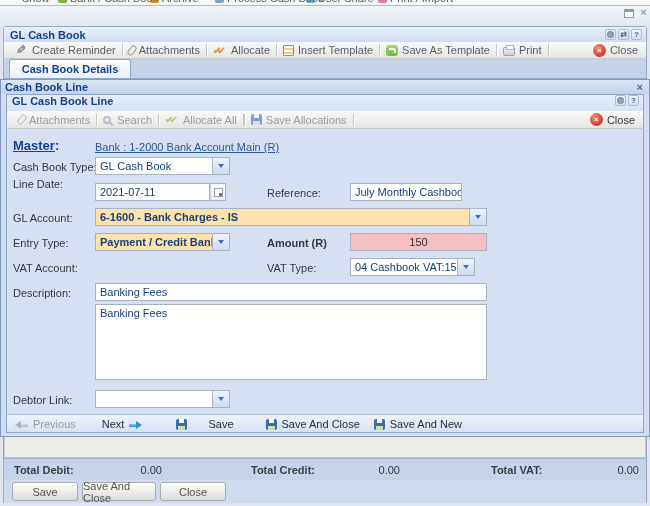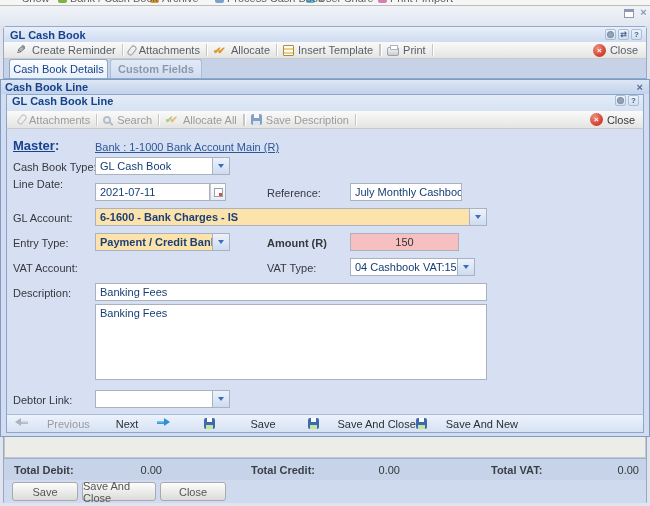--- a/index.html
+++ b/index.html
@@ -27,21 +27,21 @@
   .tool-gear{width:5px;height:5px;border-radius:50%;background:#93a1b5;box-shadow:0 0 0 1px #7e8da3}
 
   .win-toolbar{left:4px;top:42px;width:642px;height:17px;background:linear-gradient(#fafafa,#e4e5e3);border-bottom:1px solid #c9c9c9;display:flex;align-items:center;padding:8px 6px;color:#585f68}
   .tb-item{display:flex;align-items:center;gap:4px;padding:0 6px;white-space:nowrap}
   .sep{width:1px;height:12px;background:#c6c6c6;box-shadow:1px 0 0 #fff}
   .tb-close{margin-left:auto;display:flex;align-items:center;gap:4px;padding-right:2px}
 
   
   .tabstrip{left:4px;top:59px;width:642px;height:20px;background:#c6d2e8;border-bottom:1px solid #8ca8cc;display:flex;align-items:flex-end;padding-left:5px;gap:2px}
   .tab{height:19px;display:flex;align-items:center;justify-content:center;border:1px solid #8ca8cc;border-bottom:none;border-radius:3px 3px 0 0}
-  .tab.active{width:99px;background:linear-gradient(#fcfdfe,#e9f0fa);color:#15428b;font-weight:normal}
+  .tab.active{width:122px;background:linear-gradient(#fcfdfe,#e9f0fa);color:#15428b;font-weight:bold}
   .tab.inactive{width:92px;background:linear-gradient(#e2eaf6,#d0dcef);border-color:#aabdd9;color:#8c99ad;font-weight:bold}
 
   
   .dlg-frame{left:0;top:79px;width:650px;height:358px;border:1px solid #7f9bc0;background:#d3dcf0}
   .dlg-title{left:1px;top:80px;width:648px;height:14px;background:linear-gradient(#dce6f5,#c3d2ea);display:flex;align-items:center;padding:0 4px}
   .dlg-title .t{font-weight:bold;color:#15428b}
   .dlg-x{margin-left:auto;color:#4f6d9a;font-weight:bold;font-size:11px;line-height:11px;padding-right:2px}
 
   .panel-hdr{left:6px;top:94px;width:638px;height:29px;border:1px solid #8aa6c9;border-bottom:none;background:linear-gradient(#e3ecf8,#cddbef);display:flex;align-items:flex-start;padding-left:5px}
   .panel-hdr .t{font-weight:bold;color:#15428b}
@@ -64,21 +64,21 @@
   .ibox.pink{background:#f7c0c0;text-align:center;color:#333}
   .trigger{width:17px;background:linear-gradient(#ecf2fb,#cddcf2);border:1px solid #abb2bf;border-left:none;display:flex;align-items:center;justify-content:center}
   .tri{width:0;height:0;border-left:3px solid transparent;border-right:3px solid transparent;border-top:4px solid #3f6cb5}
   .cal-btn{width:16px;background:linear-gradient(#fff,#e7ecf4);border:1px solid #abb2bf;border-left:1px solid #c6ccd6;display:flex;align-items:center;justify-content:center}
   .ic-cal{width:9px;height:9px;border:1px solid #97a0ad;background:#fff;position:relative}
   .ic-cal::after{content:"";position:absolute;right:0;bottom:0;width:3px;height:3px;background:#d2543c}
   .tarea{position:absolute;background:#fff;border:1px solid #abb2bf;padding:2px 4px;color:#173e74}
 
   
   .navbar{left:6px;top:414px;width:638px;height:19px;border:1px solid #8aa6c9;border-top:1px solid #a9bcd8;background:linear-gradient(#ecf3fc,#d6e1f3);display:flex;align-items:center;color:#2c2f33}
-  .nav-item{display:flex;align-items:flex-start;gap:19px;white-space:nowrap}
+  .nav-item{display:flex;align-items:flex-end;gap:5px;white-space:nowrap}
   .arr{position:relative;width:13px;height:9px;display:inline-block}
   .arr .tail{position:absolute;top:3px;width:7px;height:3px}
   .arr .head{position:absolute;top:0;width:0;height:0;border-top:4.5px solid transparent;border-bottom:4.5px solid transparent}
   .arr-r .tail{left:0;background:linear-gradient(#86c8f2,#2e8fd4)}
   .arr-r .head{left:7px;border-left:6px solid #2e8fd4}
   .arr-l .tail{left:6px;background:linear-gradient(#d6dde4,#aab4bf)}
   .arr-l .head{left:0;border-right:6px solid #aab4bf}
 
   
   .gray-area{left:4px;top:437px;width:642px;height:21px;background:#ecece9;border:1px solid #c2c6cc;border-top:none}
@@ -160,35 +160,38 @@
     <span class="tb-item">
       <span class="ic ic-checks">✔✔</span>
       <span>Allocate</span>
     </span>
     <span class="sep"></span>
     <span class="tb-item">
       <span class="ic ic-tmpl"></span>
       <span>Insert Template</span>
     </span>
     <span class="sep"></span>
+    <span class="tb-item">
+      <span class="ic ic-savetmpl"></span>
+      <span>Save As Template</span>
+    </span>
     <span class="sep"></span>
     <span class="tb-item">
       <span class="ic ic-print"></span>
       <span>Print</span>
     </span>
     <span class="sep"></span>
     <span class="tb-close tb-item">
       <span class="ic ic-redx">×</span>
       <span>Close</span>
     </span>
   </div>
 
   <div class="abs tabstrip">
     <span class="tab active">Cash Book Details</span>
-    <span class="tab inactive">Custom Fields</span>
   </div>
 
   <div class="abs dlg-frame"></div>
   <div class="abs dlg-title">
     <span class="t">Cash Book Line</span>
     <span class="dlg-x">×</span>
   </div>
 
   <div class="abs panel-hdr">
     <span class="t">GL Cash Book Line</span>
@@ -212,33 +215,33 @@
     </span>
     <span class="sep"></span>
     <span class="tb-item dis">
       <span class="ic ic-checks"><span class="g">✔</span>✔</span>
       <span>Allocate All</span>
     </span>
     <span class="sep"></span>
     <span class="sep"></span>
     <span class="tb-item dis">
       <span class="ic ic-floppy"></span>
-      <span>Save Description</span>
+      <span>Save Allocations</span>
     </span>
     <span class="sep"></span>
     <span class="tb-close tb-item">
       <span class="ic ic-redx">×</span>
       <span>Close</span>
     </span>
   </div>
 
   <div class="abs form-bg"></div>
 
   <div class="abs master-lbl"><span class="u">Master</span><span>:</span></div>
-  <a class="abs master-link">Bank : 1-1000 Bank Account Main (R)</a>
+  <a class="abs master-link">Bank : 1-2000 Bank Account Main (R)</a>
 
   <span class="flabel" style="left:13px;top:161px">Cash Book Type:</span>
   <div class="field" style="left:95px;top:157px;width:135px">
     <span class="ibox">GL Cash Book</span>
     <span class="trigger">
         <span class="tri"></span>
       </span>
   </div>
 
   <span class="flabel" style="left:13px;top:178px">Line Date:</span>
@@ -262,21 +265,21 @@
   </div>
 
   <span class="flabel" style="left:13px;top:237px">Entry Type:</span>
   <div class="field" style="left:95px;top:233px;width:135px">
     <span class="ibox orange">Payment / Credit Bank</span>
     <span class="trigger">
         <span class="tri"></span>
       </span>
   </div>
   <span class="flabel" style="left:267px;top:237px;font-weight:bold">Amount (R)</span>
-  <div class="field" style="left:350px;top:233px;width:109px">
+  <div class="field" style="left:350px;top:233px;width:137px">
     <span class="ibox pink">150</span>
   </div>
 
   <span class="flabel" style="left:13px;top:262px">VAT Account:</span>
   <span class="flabel" style="left:267px;top:262px">VAT Type:</span>
   <div class="field" style="left:350px;top:258px;width:125px">
     <span class="ibox">04 Cashbook VAT:15</span>
     <span class="trigger">
         <span class="tri"></span>
       </span>
@@ -313,21 +316,21 @@
         </span>
     </span>
     <span class="nav-item" style="margin-left:34px">
       <span class="ic ic-floppy nav"></span>
       <span style="margin-left:16px">Save</span>
     </span>
     <span class="nav-item" style="margin-left:32px">
       <span class="ic ic-floppy nav"></span>
       <span>Save And Close</span>
     </span>
-    <span class="nav-item" style="">
+    <span class="nav-item" style="margin-left:14px">
       <span class="ic ic-floppy nav"></span>
       <span>Save And New</span>
     </span>
   </div>
 
   <div class="abs gray-area"></div>
 
   <div class="abs totals">
     <span class="t-lbl" style="left:10px">Total Debit:</span>
     <span class="t-val" style="left:106px">0.00</span>

